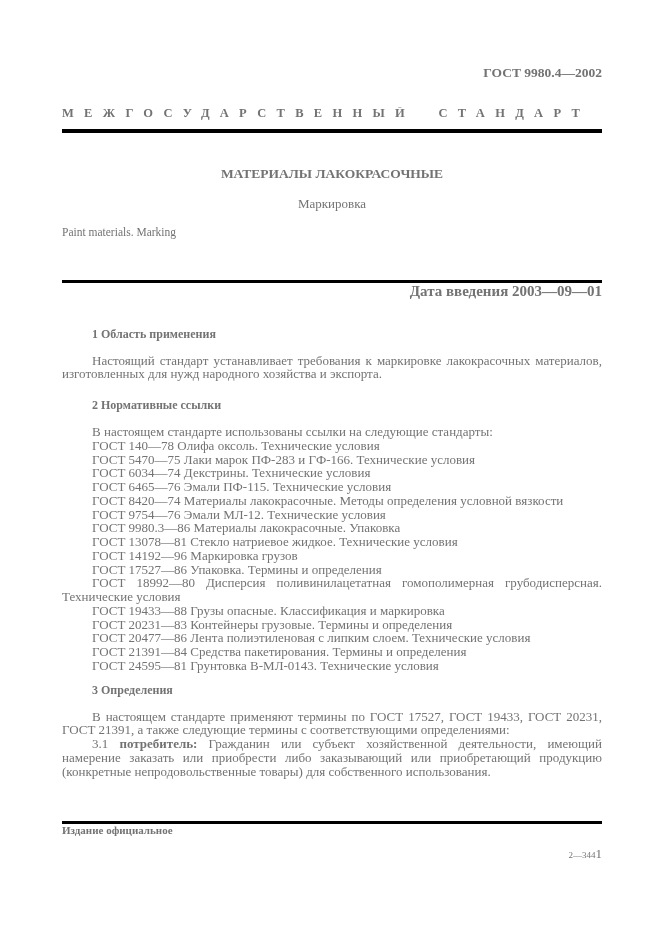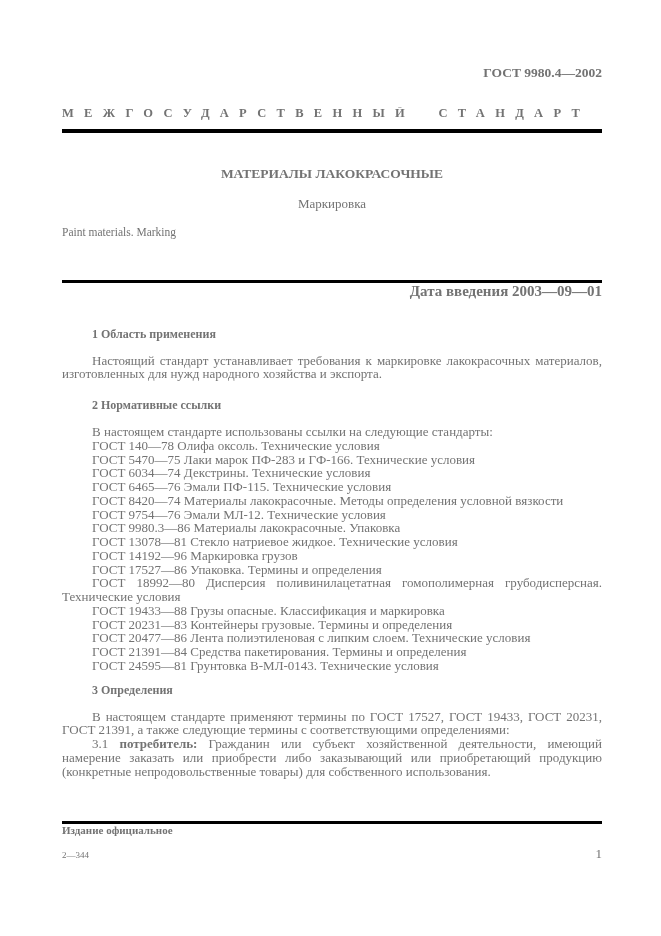--- a/index.html
+++ b/index.html
@@ -96,21 +96,21 @@
     top: 821px;
     width: 540px;
   }
   .edition {
     font-weight: 700;
     font-size: 11px;
   }
   .bottom-row {
     margin-top: 9px;
     display: flex;
-    justify-content: space-between;
+    justify-content: flex-end;
     align-items: baseline;
   }
   .print-code { font-size: 9px; }
   .page-num { font-size: 13px; }
 </style>
 </head>
 <body>
 
 <div class="page">
   <div class="content">

